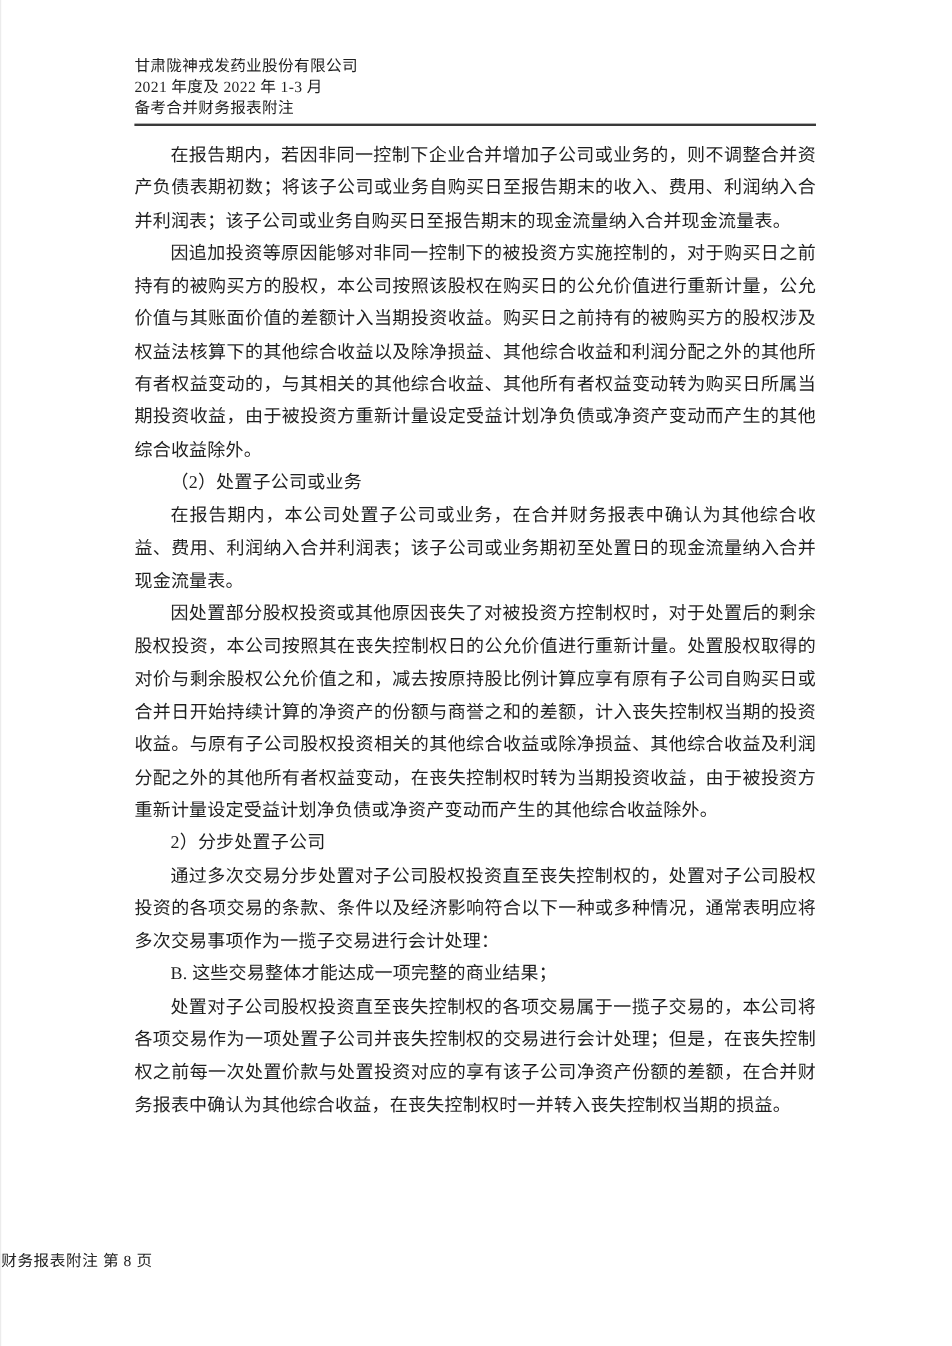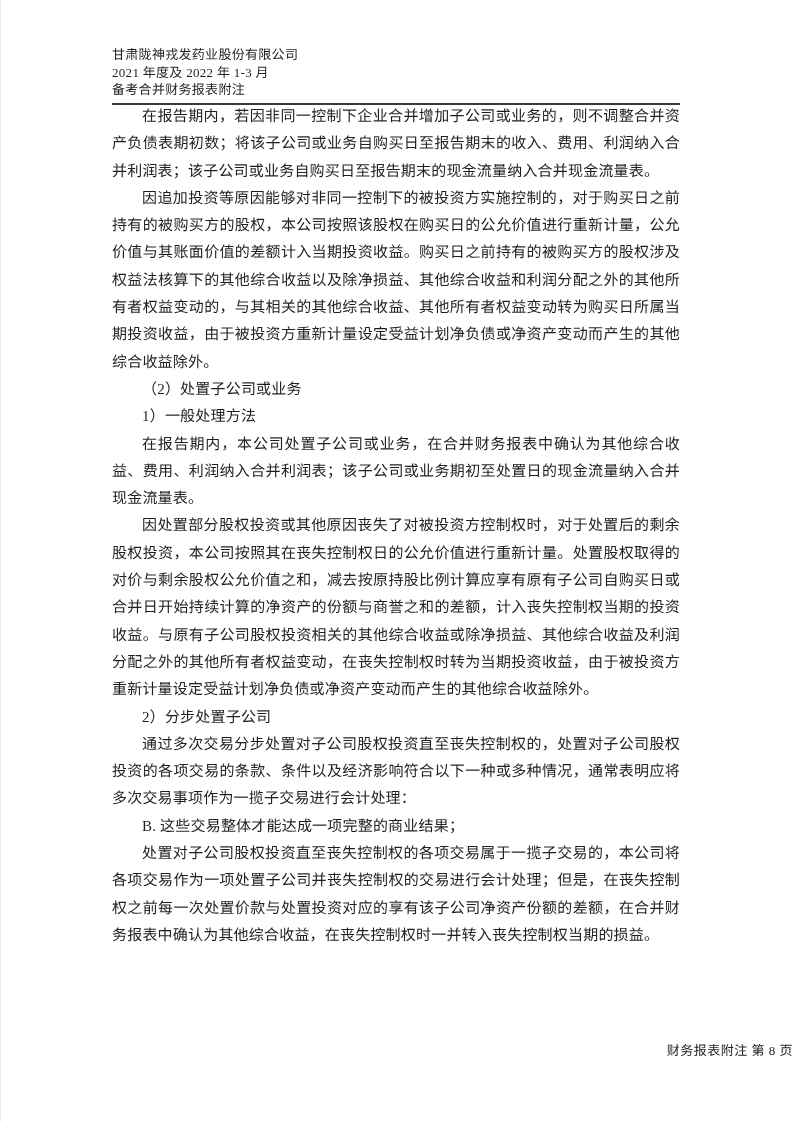--- a/index.html
+++ b/index.html
@@ -30,58 +30,57 @@
     letter-spacing: 0.3px;
   }
   .doc-header .hline {
     white-space: nowrap;
   }
   .doc-body {
     position: absolute;
     left: 111px;
     right: 113px;
     top: 103px;
-    padding-top: 0;
+    padding-top: 14px;
     font-size: 15px;
     line-height: 27.3px;
     text-align: justify;
     text-justify: inter-ideograph;
     letter-spacing: 0.2px;
   }
   .doc-body p {
     margin: 0;
     text-indent: 2em;
   }
   .doc-footer {
     position: absolute;
     left: 0;
     right: 0;
     top: 1040px;
-    text-align: right;
+    text-align: left;
     font-size: 13px;
     letter-spacing: 0.5px;
     color: #242424;
   }
 </style>
 </head>
 <body>
 
 <div class="page">
 
   <div class="doc-header">
     <div class="hline">甘肃陇神戎发药业股份有限公司</div>
     <div class="hline">2021 年度及 2022 年 1-3 月</div>
     <div class="hline">备考合并财务报表附注</div>
   </div>
 
   <div class="doc-body">
     <p>在报告期内，若因非同一控制下企业合并增加子公司或业务的，则不调整合并资产负债表期初数；将该子公司或业务自购买日至报告期末的收入、费用、利润纳入合并利润表；该子公司或业务自购买日至报告期末的现金流量纳入合并现金流量表。</p>
     <p>因追加投资等原因能够对非同一控制下的被投资方实施控制的，对于购买日之前持有的被购买方的股权，本公司按照该股权在购买日的公允价值进行重新计量，公允价值与其账面价值的差额计入当期投资收益。购买日之前持有的被购买方的股权涉及权益法核算下的其他综合收益以及除净损益、其他综合收益和利润分配之外的其他所有者权益变动的，与其相关的其他综合收益、其他所有者权益变动转为购买日所属当期投资收益，由于被投资方重新计量设定受益计划净负债或净资产变动而产生的其他综合收益除外。</p>
     <p>（2）处置子公司或业务</p>
-    <p>1）一般处理方法</p>
     <p>在报告期内，本公司处置子公司或业务，在合并财务报表中确认为其他综合收益、费用、利润纳入合并利润表；该子公司或业务期初至处置日的现金流量纳入合并现金流量表。</p>
     <p>因处置部分股权投资或其他原因丧失了对被投资方控制权时，对于处置后的剩余股权投资，本公司按照其在丧失控制权日的公允价值进行重新计量。处置股权取得的对价与剩余股权公允价值之和，减去按原持股比例计算应享有原有子公司自购买日或合并日开始持续计算的净资产的份额与商誉之和的差额，计入丧失控制权当期的投资收益。与原有子公司股权投资相关的其他综合收益或除净损益、其他综合收益及利润分配之外的其他所有者权益变动，在丧失控制权时转为当期投资收益，由于被投资方重新计量设定受益计划净负债或净资产变动而产生的其他综合收益除外。</p>
     <p>2）分步处置子公司</p>
     <p>通过多次交易分步处置对子公司股权投资直至丧失控制权的，处置对子公司股权投资的各项交易的条款、条件以及经济影响符合以下一种或多种情况，通常表明应将多次交易事项作为一揽子交易进行会计处理：</p>
     <p>B. 这些交易整体才能达成一项完整的商业结果；</p>
     <p>处置对子公司股权投资直至丧失控制权的各项交易属于一揽子交易的，本公司将各项交易作为一项处置子公司并丧失控制权的交易进行会计处理；但是，在丧失控制权之前每一次处置价款与处置投资对应的享有该子公司净资产份额的差额，在合并财务报表中确认为其他综合收益，在丧失控制权时一并转入丧失控制权当期的损益。</p>
   </div>
 
   <div class="doc-footer">财务报表附注 第 8 页</div>
 

